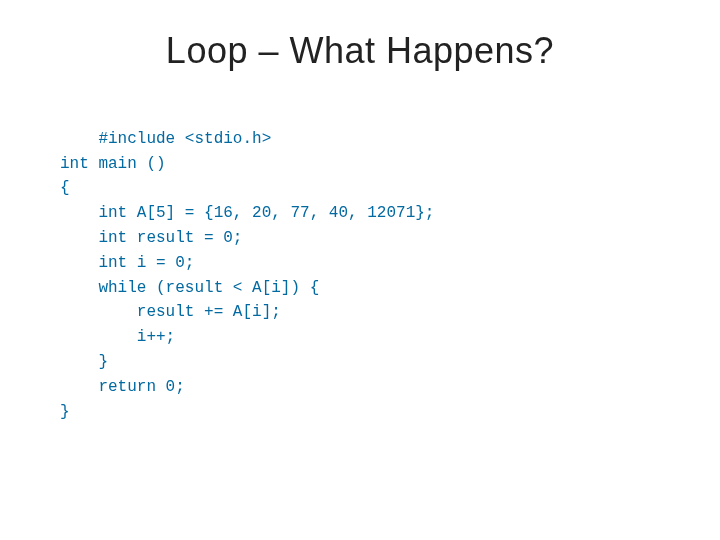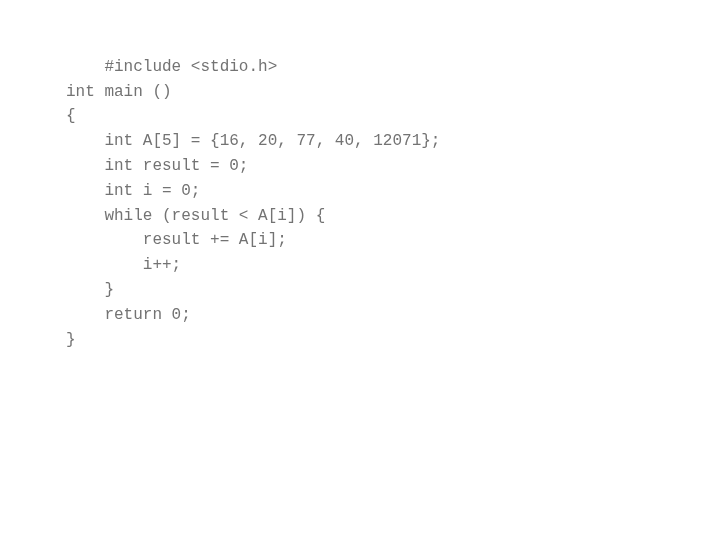--- a/index.html
+++ b/index.html
@@ -30,30 +30,31 @@
       font-weight: normal;
       color: #222222;
       margin-bottom: 30px;
       text-align: center;
       letter-spacing: 0.5px;
     }
 
     .code-block {
       font-family: 'Courier New', Courier, monospace;
       font-size: 16px;
-      color: #737373;
+      color: #0369a1;
       line-height: 1.55;
       white-space: pre;
-      margin-left: 16px;
+      margin-left: 10px;
     }
   </style>
 </head>
 <body>
 
 <div class="slide-container">
+  <h1 class="slide-title">Loop – What Happens?</h1>
 
   <div class="code-block">
     <span>#include &lt;stdio.h&gt;
 int main ()
 {
     int A[5] = {16, 20, 77, 40, 12071};
     int result = 0;
     int i = 0;
     while (result &lt; A[i]) {
         result += A[i];

